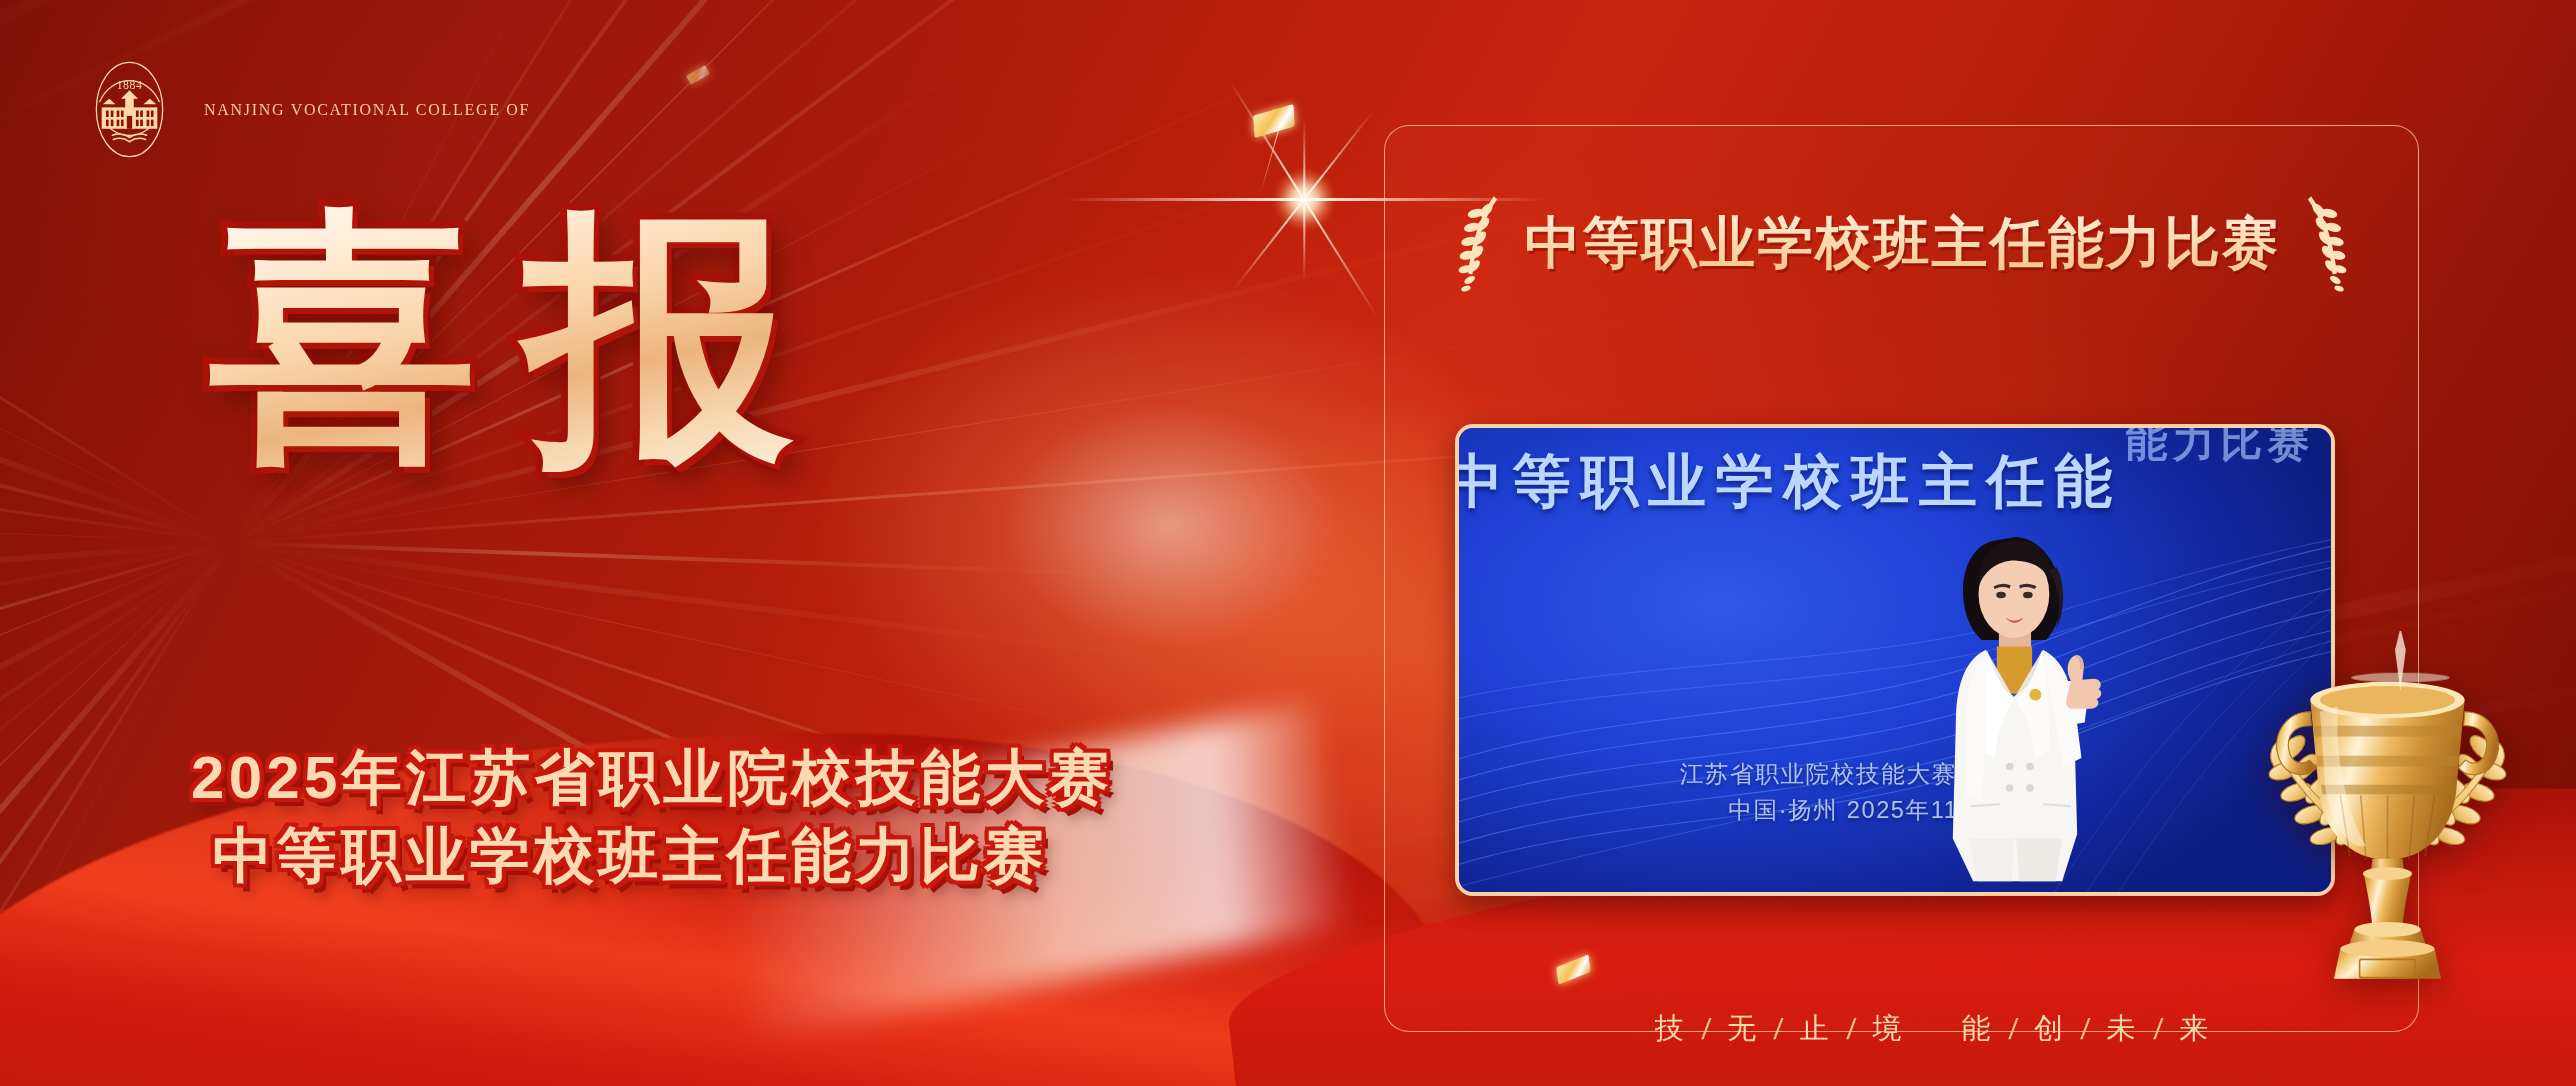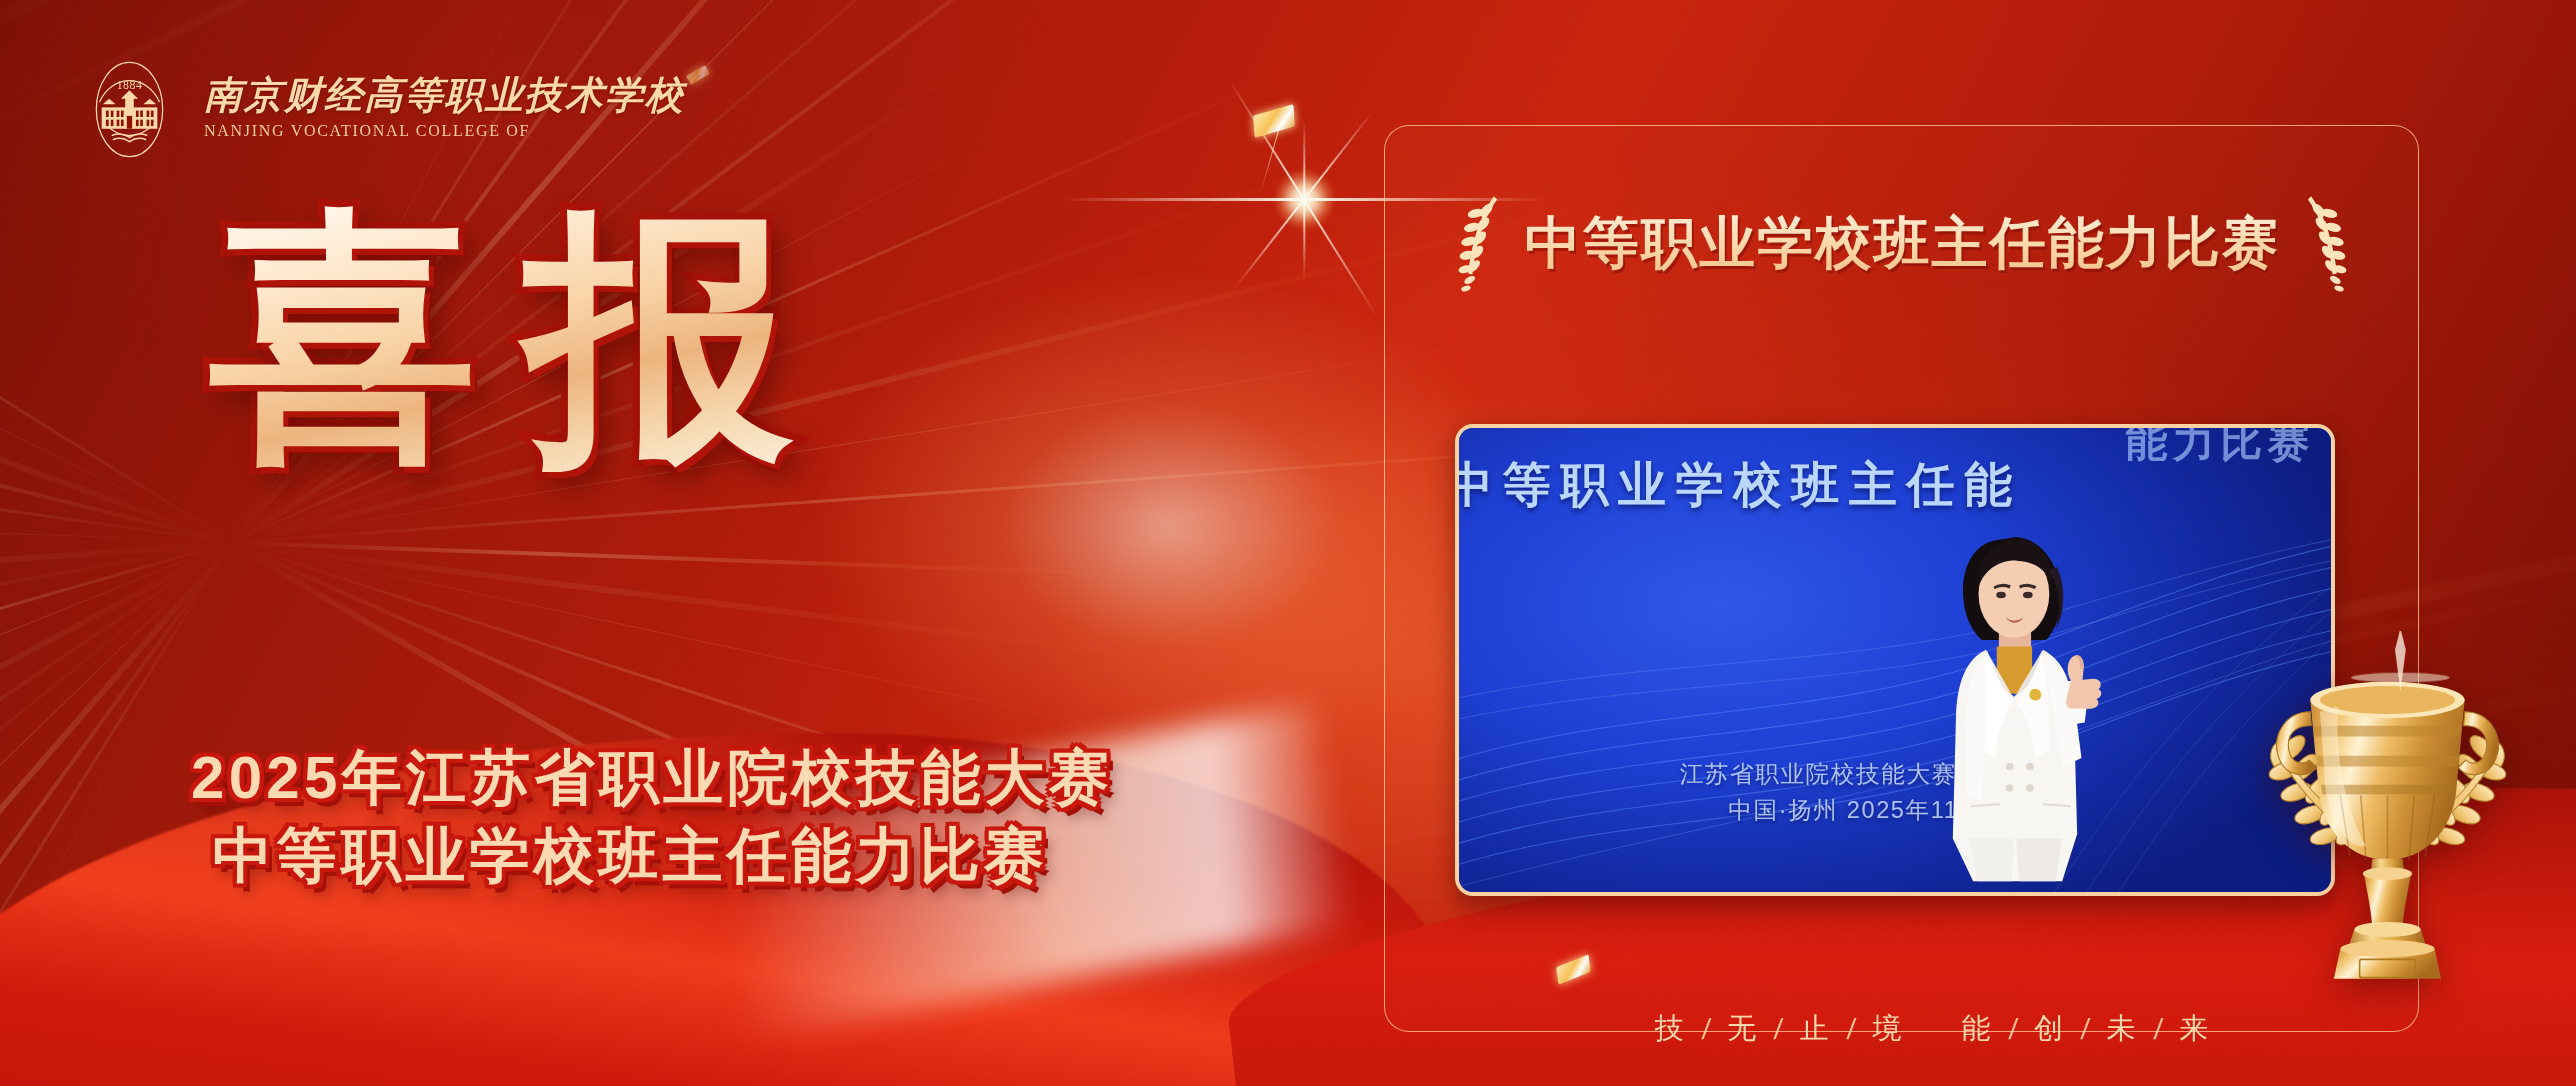--- a/index.html
+++ b/index.html
@@ -230,22 +230,22 @@
     z-index:11;
     box-shadow:0 9.7px 25px rgba(60,4,0,.45);
     background:#1c3fcf;
   }
   .stage{
     position:absolute; inset:0;
     background:
       radial-gradient(ellipse 644px 376px at 30% 38%, #2f58e8 0%, #1e40d4 42%, #12289f 78%, #0c1d80 100%);
   }
   .stage-top-text{
-    position:absolute; left:-14px; top:25px;
-    font-size:48px; font-weight:700; letter-spacing:9.7px;
+    position:absolute; left:-14px; top:15px;
+    font-size:58px; font-weight:700; letter-spacing:9.7px;
     color:#bcd7ff;
     white-space:nowrap;
     text-shadow:0 2.7px 5.4px rgba(0,10,70,.6);
   }
   .stage-top-text2{
     position:absolute; right:16px; top:-14px;
     font-size:42px; font-weight:700; letter-spacing:5.4px;
     color:#a8c8fa; opacity:.65; white-space:nowrap;
   }
   .stage-cap{
@@ -396,21 +396,20 @@
         <rect x="85" y="112" width="10" height="24"></rect>
       </g>
       <g fill="none" stroke="#fbd9a8" stroke-width="3" stroke-linecap="round">
         <path d="M58 148 Q74 142 90 152"></path>
         <path d="M122 148 Q106 142 90 152"></path>
         <path d="M60 156 Q75 150 90 160"></path>
         <path d="M120 156 Q105 150 90 160"></path>
       </g>
     </svg>
     <div class="brand-text">
-      <div class="brand-cn">南京财经高等职业技术学校</div>
       <div class="brand-en">NANJING VOCATIONAL COLLEGE OF</div>
     </div>
   </div>
 
   <div class="xibao-under">喜报</div>
   <div class="xibao">喜报</div>
 
   <div class="subhead">
     <div class="ln l1">2025年江苏省职业院校技能大赛</div>
     <div class="ln l2">中等职业学校班主任能力比赛</div>

